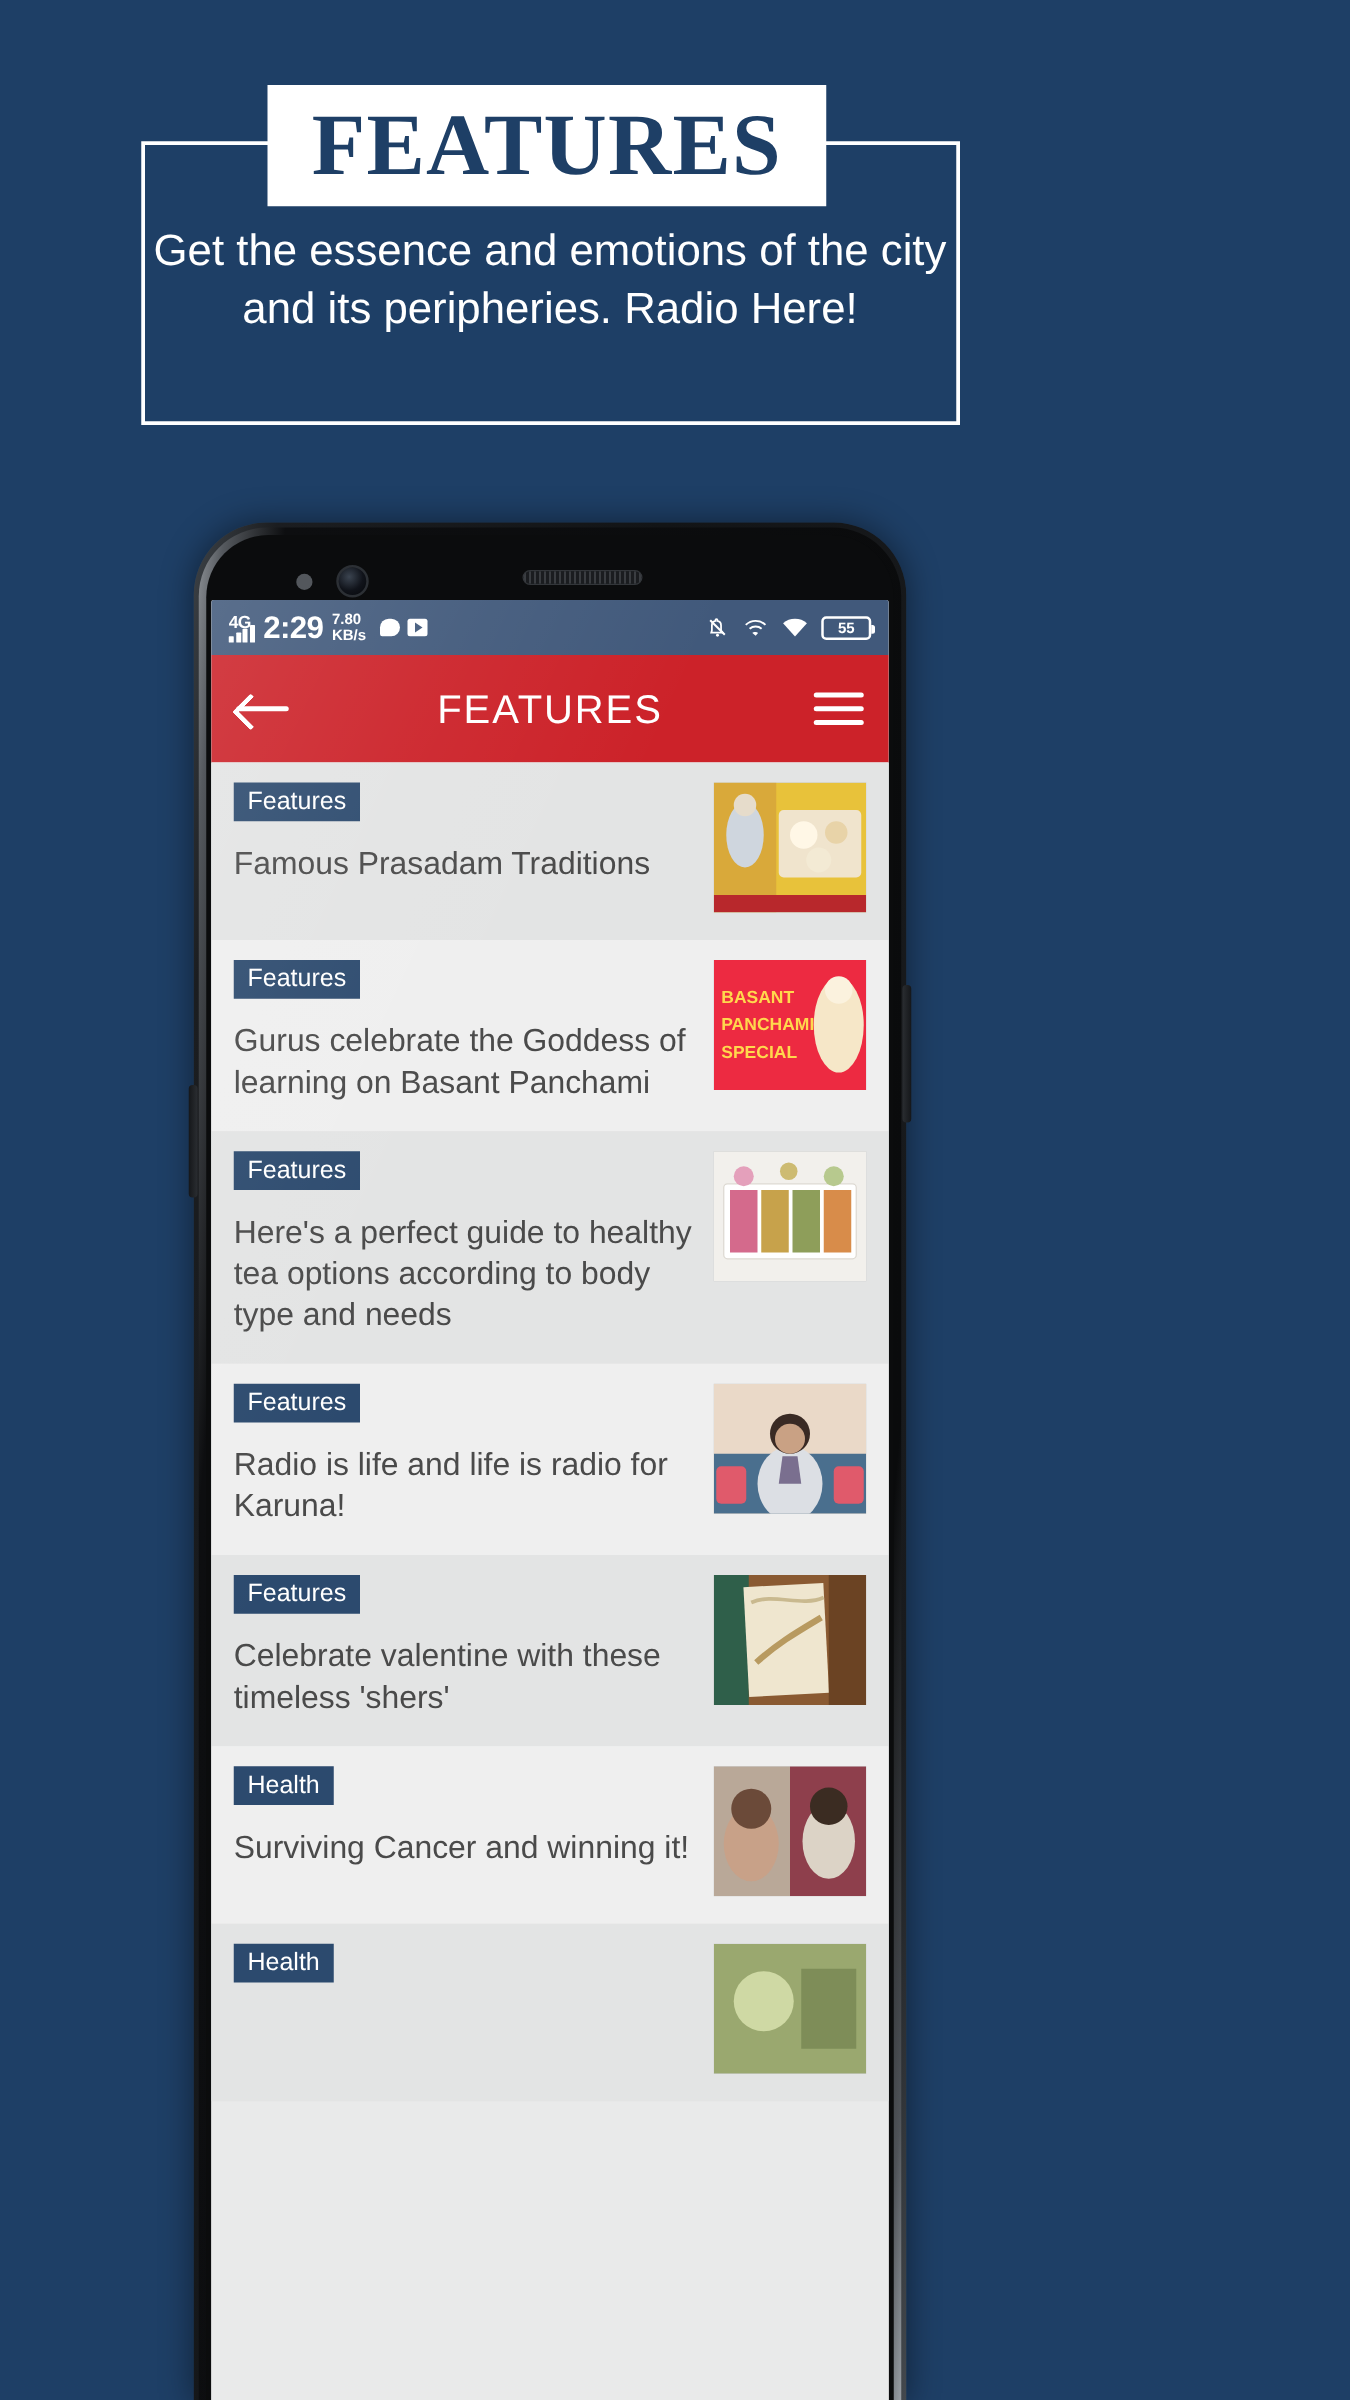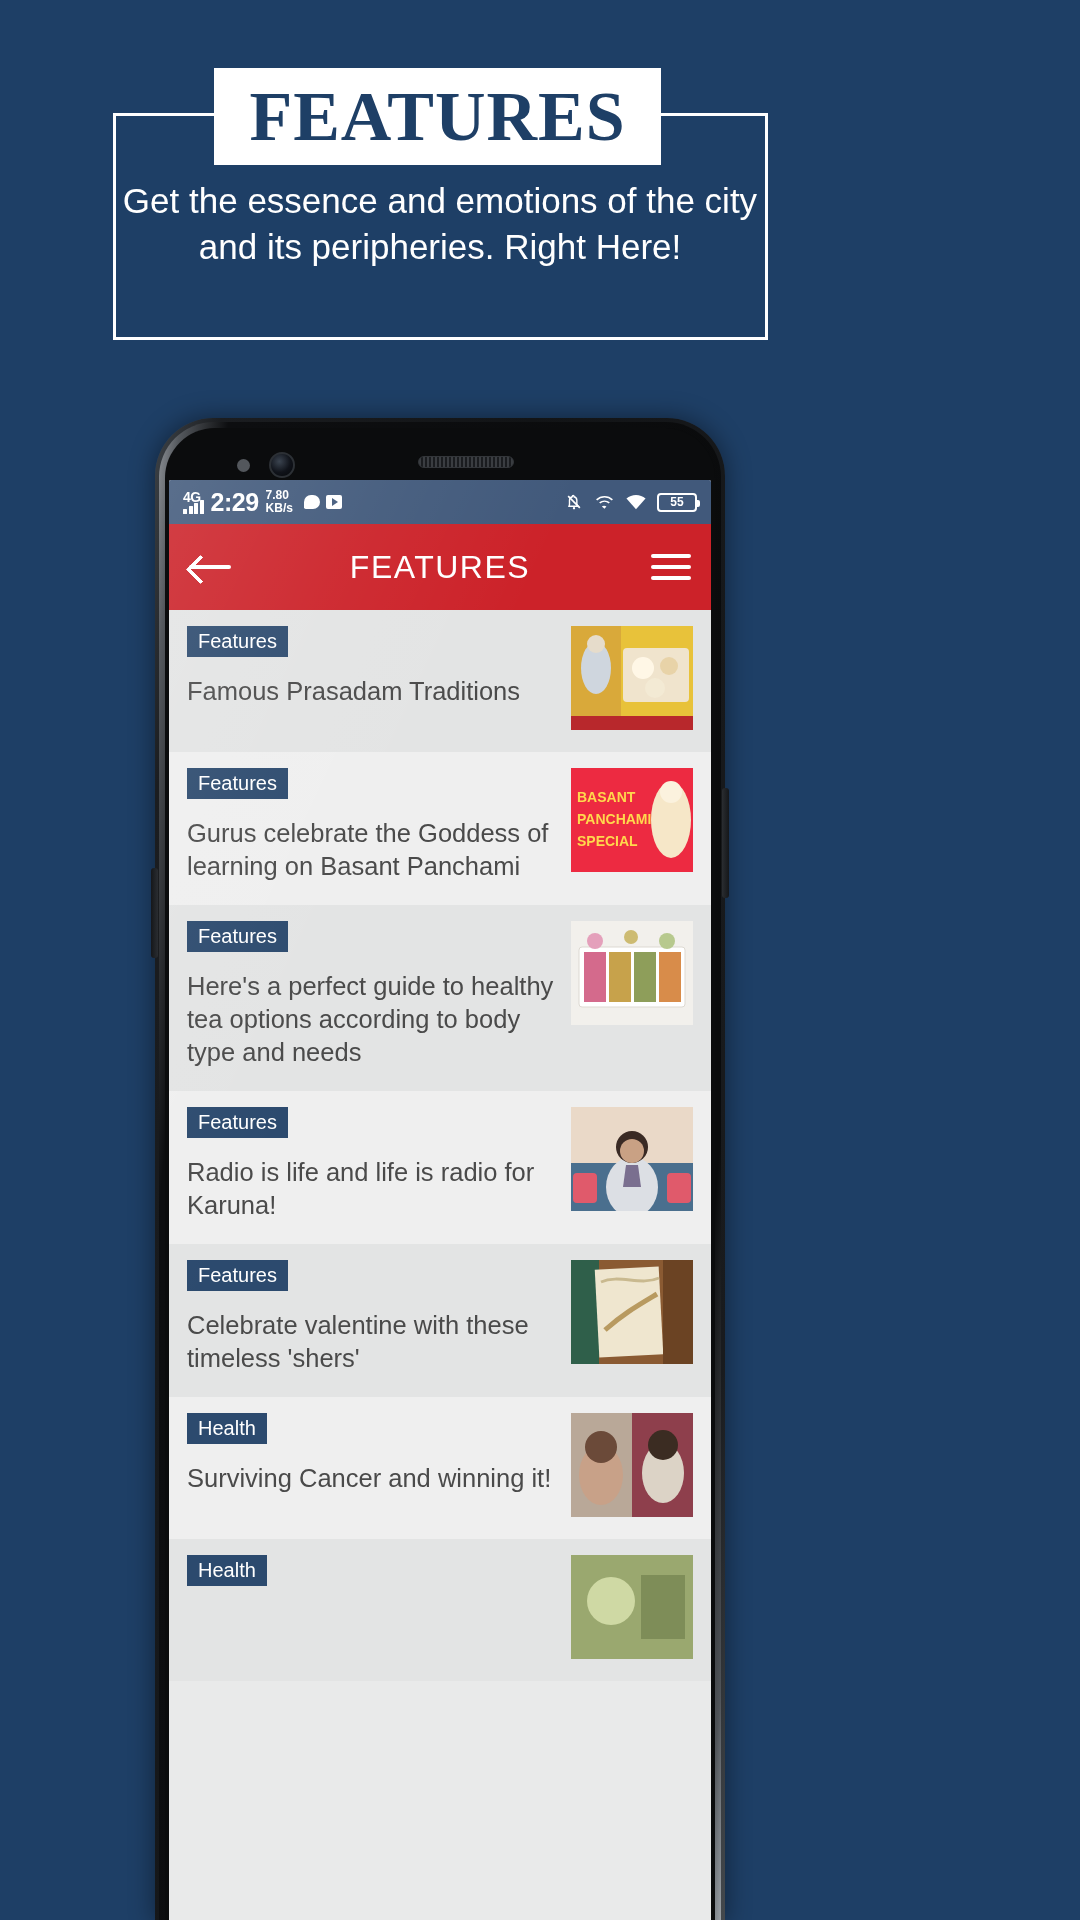--- a/index.html
+++ b/index.html
@@ -226,21 +226,21 @@
   }
 </style>
 </head>
 <body>
 
 <div class="promo">
   <div class="promo-frame"></div>
   <div class="promo-title-box">
     <div class="promo-title">FEATURES</div>
   </div>
-  <div class="promo-sub">Get the essence and emotions of the city and its peripheries. Right Here!</div>
+  <div class="promo-sub">Get the essence and emotions of the city and its peripheries. Radio Here!</div>
 </div>
 
 <div class="phone">
   <div class="phone-body"></div>
   <div class="phone-rim"></div>
   <div class="phone-bezel">
     <div class="sensor"></div>
     <div class="cam"></div>
     <div class="speaker"></div>
   </div>

